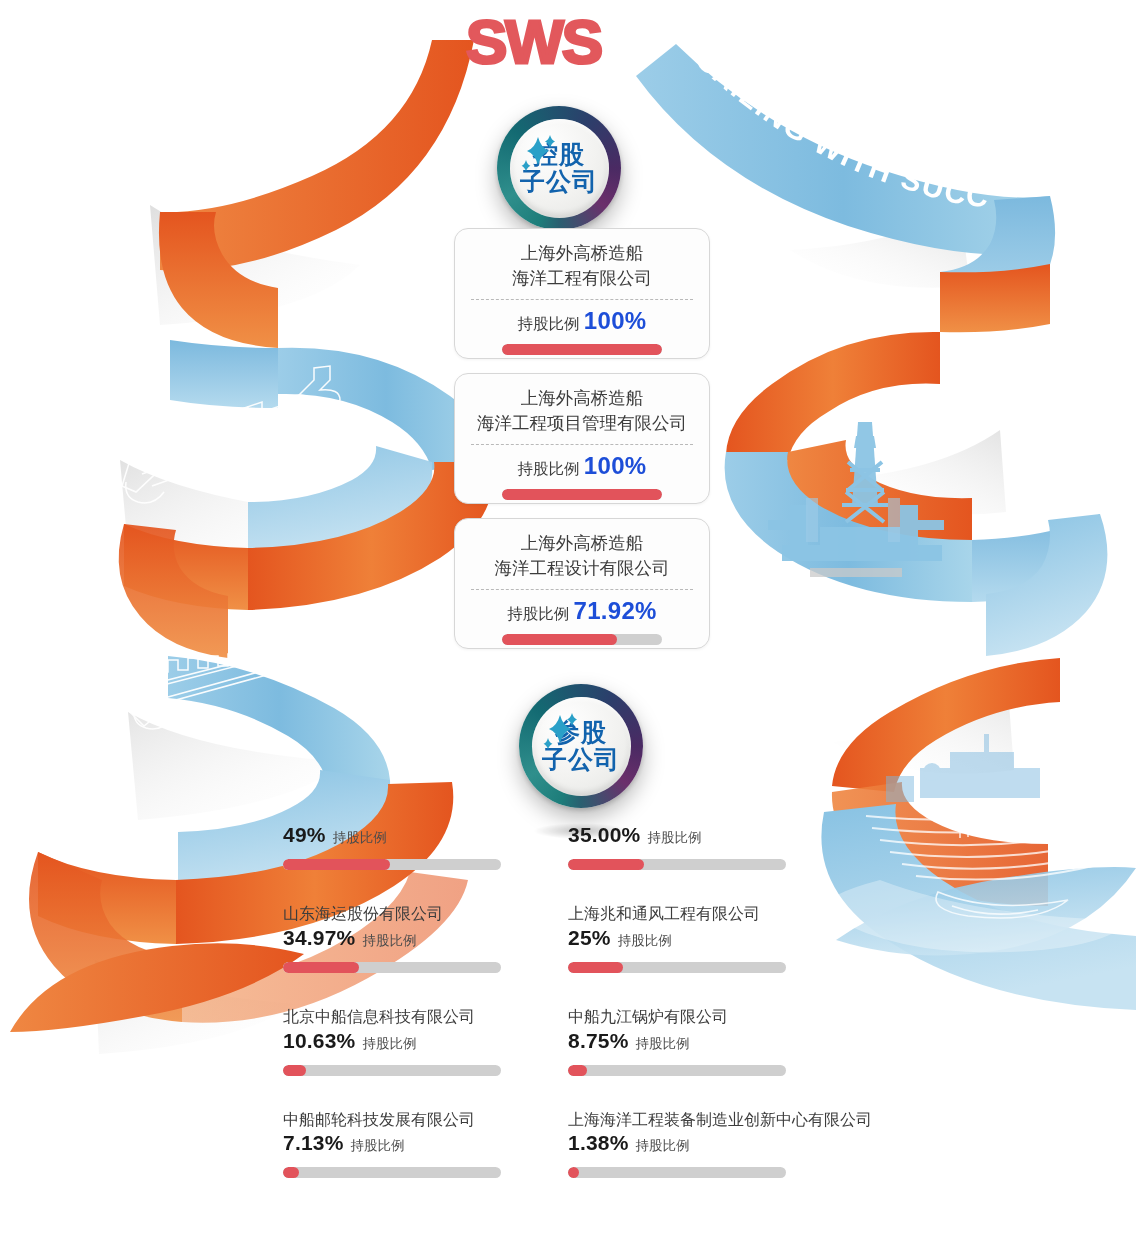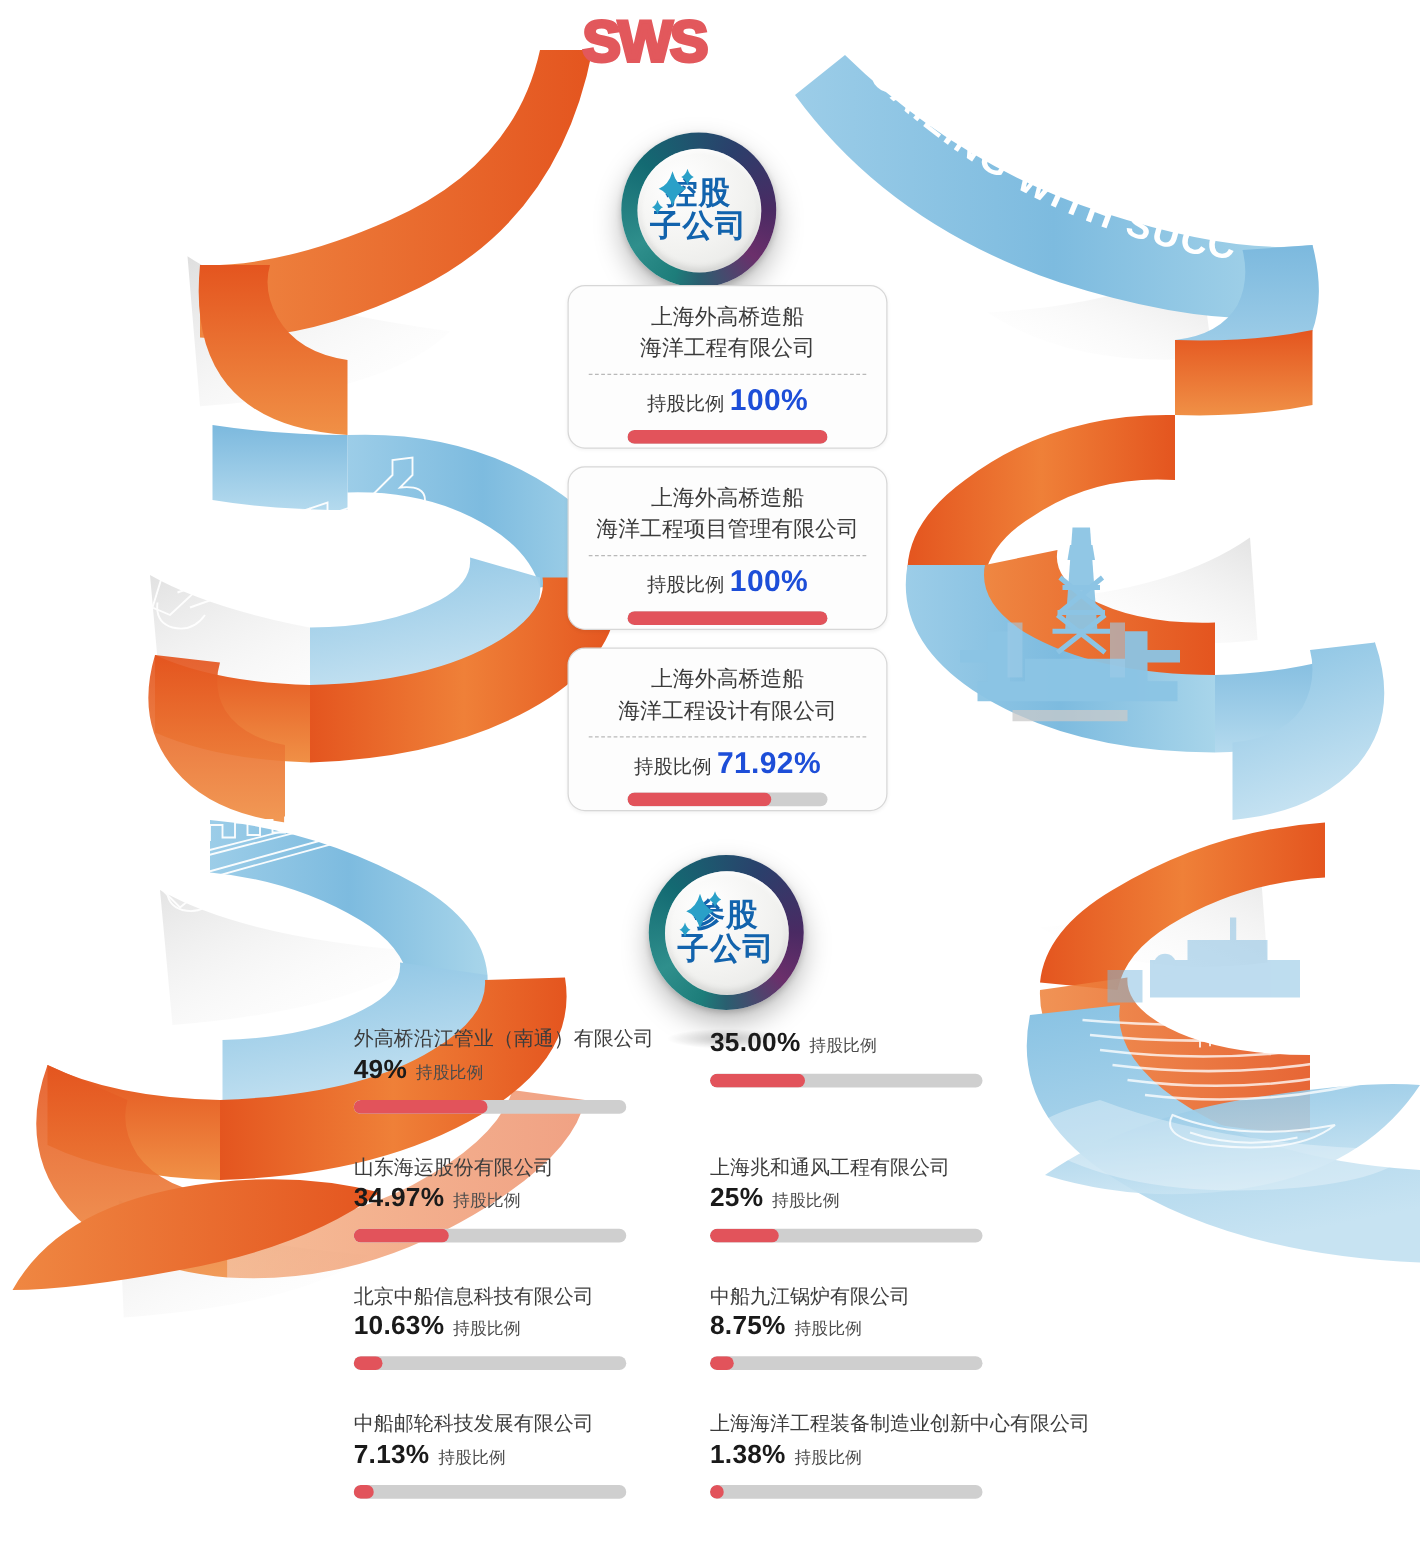--- a/index.html
+++ b/index.html
@@ -10,21 +10,21 @@
     overflow: hidden;
   }
   #stage { position: relative; width: 1136px; height: 1246px; background: #fff; }
 
   
   .art { position: absolute; inset: 0; pointer-events: none; }
 
   
   #sws-logo {
     position: absolute; left: 466px; top: 6px;
-    font-size: 46px; font-weight: 800; letter-spacing: -2px;
+    font-size: 62px; font-weight: 800; letter-spacing: -2px;
     color: #e2585c; font-family: "Liberation Sans", sans-serif;
     -webkit-text-stroke: 3px #e2585c;
   }
 
   
   .badge {
     position: absolute; width: 124px; height: 124px; border-radius: 50%;
     background: conic-gradient(from 200deg, #1d7d7a 0deg, #2f8f8c 40deg,
                 #136a72 110deg, #2b3f6b 190deg, #4a2a63 250deg,
                 #6b2f6b 290deg, #2a5f70 340deg, #1d7d7a 360deg);
@@ -338,21 +338,20 @@
         <path d="M7 27 q1.2 4.4 4.4 5.8 q-3.2 1.4 -4.4 5.8 q-1.2 -4.4 -4.4 -5.8 q3.2 -1.4 4.4 -5.8 Z" fill="#2aa0c8"></path>
       </svg>
       <div class="badge-line">参股</div>
       <div class="badge-line">子公司</div>
     </div>
   </div>
 
   <div id="assoc-grid">
       <div class="assoc-row">
         <div class="assoc-cell">
-          <div class="assoc-name">外高桥沿江管业（南通）有限公司</div>
           <div class="assoc-meta">
             <span class="assoc-pct">49%</span>
             <span class="assoc-label">持股比例</span>
           </div>
           <div class="assoc-track">
             <div class="assoc-fill" style="width: 49%;"></div>
           </div>
         </div>
         <div class="assoc-cell">
           <div class="assoc-meta">

